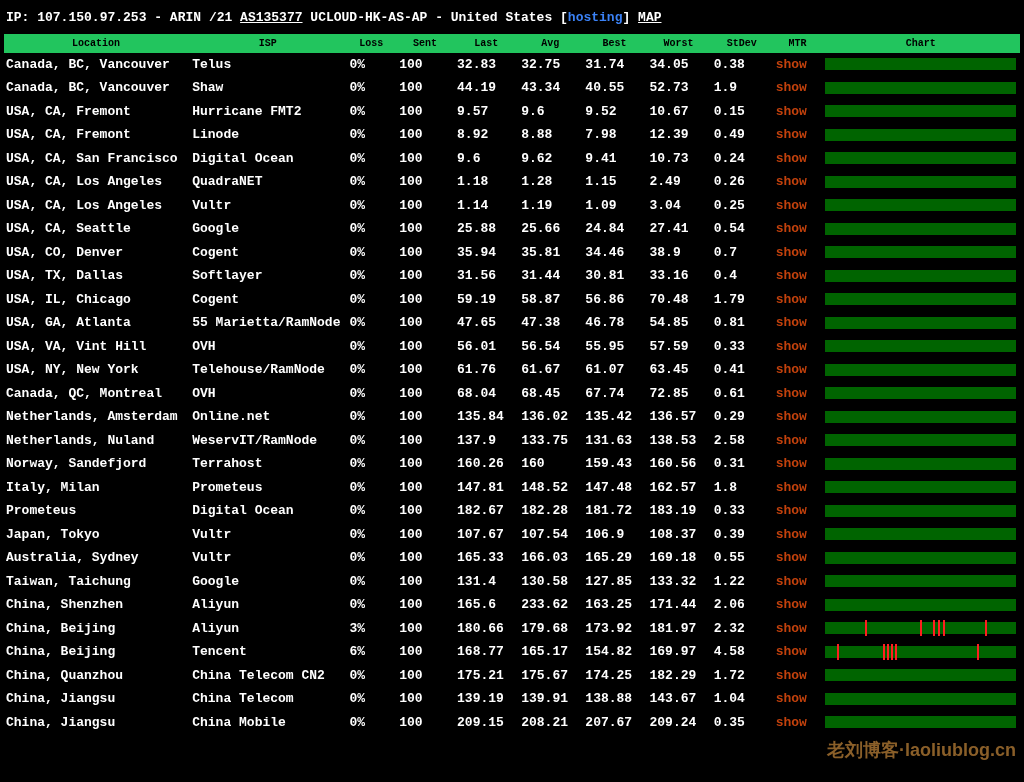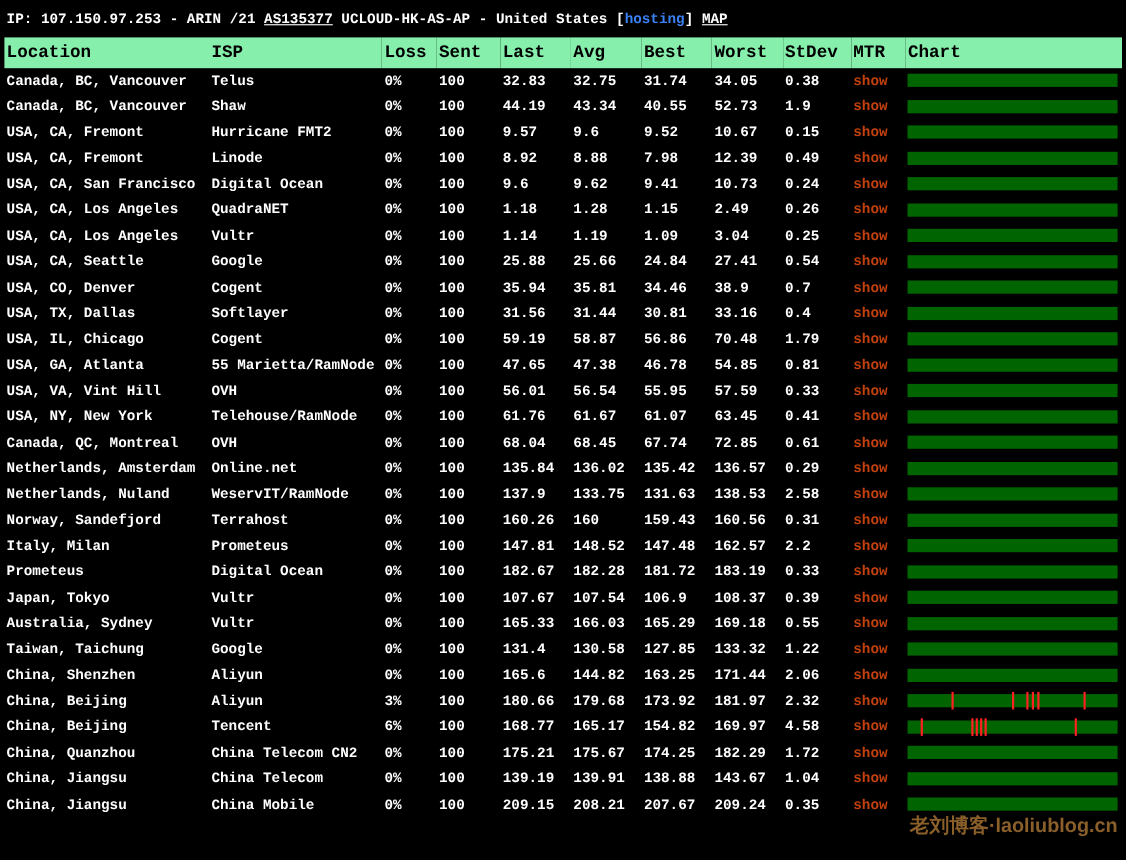--- a/index.html
+++ b/index.html
@@ -23,26 +23,26 @@
   col.c-loss  { width: 48px; }
   col.c-sent  { width: 56px; }
   col.c-last  { width: 62px; }
   col.c-avg   { width: 62px; }
   col.c-best  { width: 62px; }
   col.c-worst { width: 62px; }
   col.c-stdev { width: 60px; }
   col.c-mtr   { width: 48px; }
   col.c-chart { width: 190px; }
   thead th {
-    background: #86efac;
+    background: #22c55e;
     color: #000;
     font-weight: bold;
-    text-align: left;
+    text-align: center;
     padding: 2px 4px 2px 2px;
-    font-size: 16px;
+    font-size: 10px;
   }
   tbody td {
     padding: 2px 4px 2px 2px;
     font-weight: bold;
     color: #fff;
     white-space: nowrap;
     overflow: hidden;
   }
   .show { color: #c2410c; font-weight: bold; cursor: pointer; }
   .chart-cell { position: relative; height: 16px; }
@@ -423,21 +423,21 @@
         </tr>
         <tr>
           <td>Italy, Milan</td>
           <td>Prometeus</td>
           <td>0%</td>
           <td>100</td>
           <td>147.81</td>
           <td>148.52</td>
           <td>147.48</td>
           <td>162.57</td>
-          <td>2.2</td>
+          <td>1.8</td>
           <td><span class="show">show</span></td>
           <td>
             <div class="chart-cell">
               <div class="chart-bg"></div>
             </div>
           </td>
         </tr>
         <tr>
           <td>Prometeus</td>
           <td>Digital Ocean</td>
@@ -505,21 +505,21 @@
               <div class="chart-bg"></div>
             </div>
           </td>
         </tr>
         <tr>
           <td>China, Shenzhen</td>
           <td>Aliyun</td>
           <td>0%</td>
           <td>100</td>
           <td>165.6</td>
-          <td>144.82</td>
+          <td>233.62</td>
           <td>163.25</td>
           <td>171.44</td>
           <td>2.06</td>
           <td><span class="show">show</span></td>
           <td>
             <div class="chart-cell">
               <div class="chart-bg"></div>
             </div>
           </td>
         </tr>

